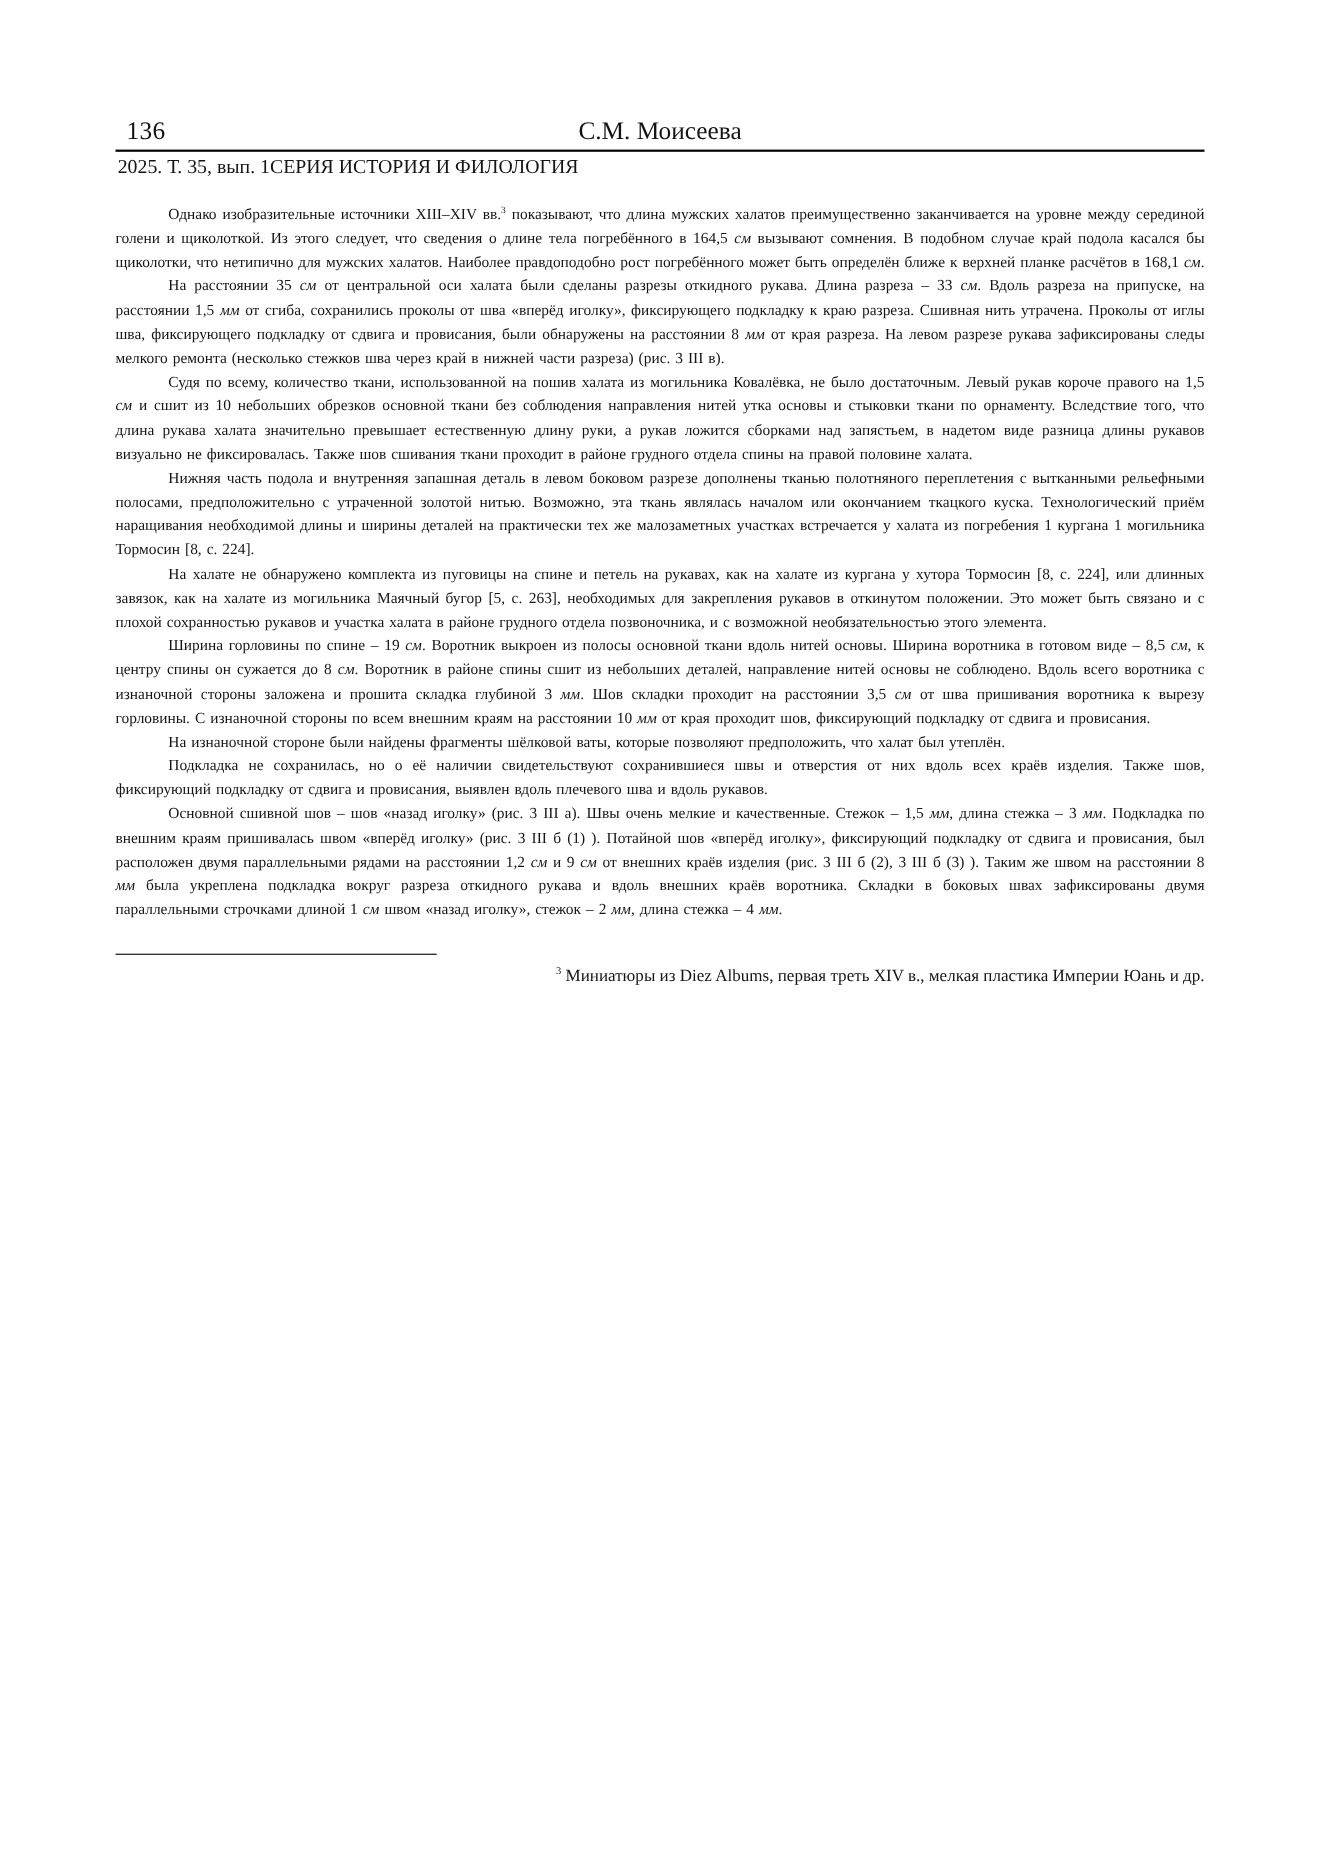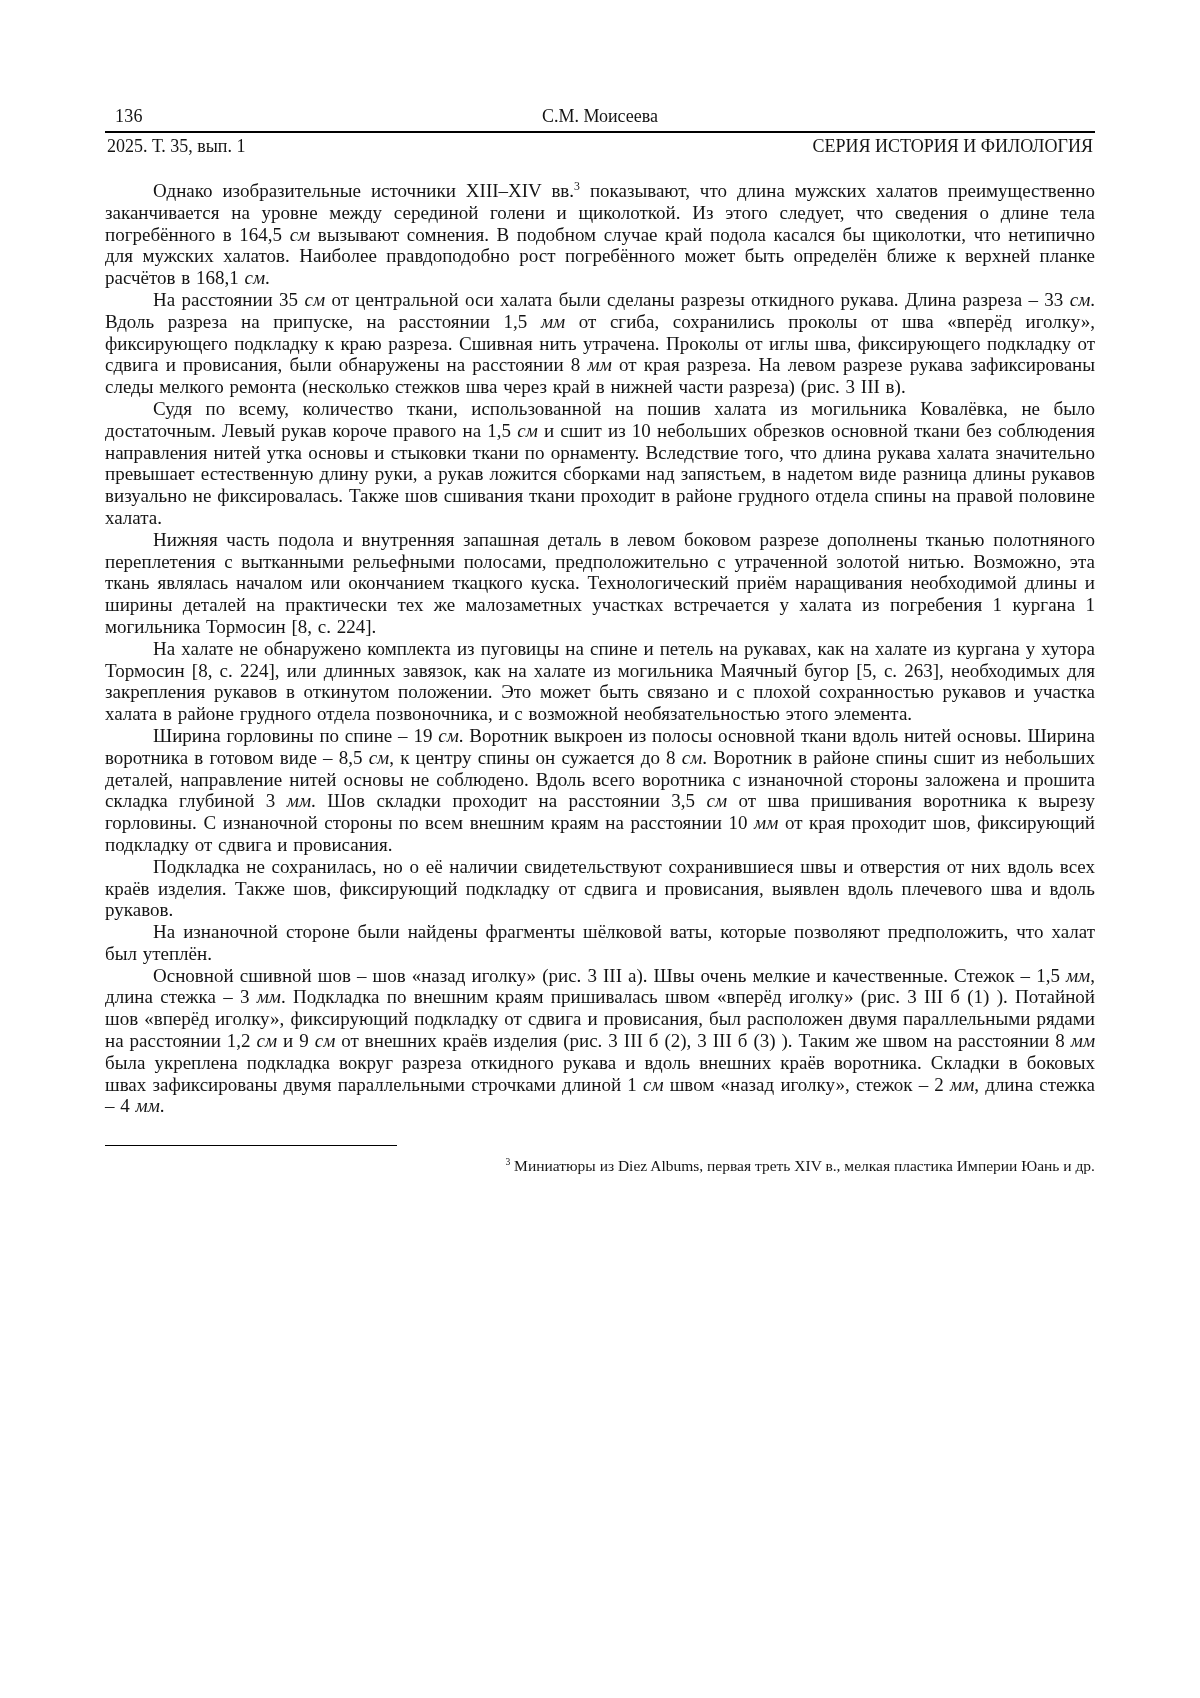--- a/index.html
+++ b/index.html
@@ -7,33 +7,33 @@
   body {
     width:1200px; height:1698px; margin:0 auto;
     font-family:"Liberation Serif", serif;
     color:#141414;
     overflow:hidden;
   }
   .page { padding:106px 105px 0 105px; width:1200px; height:1698px; }
   
   .header-row1 {
     display:grid; grid-template-columns:1fr auto 1fr;
-    align-items:baseline; font-size:18px;
+    align-items:baseline; font-size:23px;
   }
   .header-row1 .pagenum { justify-self:start; padding-left:10px; letter-spacing:0.3px; }
   .header-row1 .author { justify-self:center; }
   .header-rule { border-top:2px solid #000; margin-top:4px; }
   .header-row2 {
-    display:flex; justify-content:space-between;
+    display:flex; 
     font-size:18px; margin-top:3px; padding:0 2px;
   }
   
   .body-text {
     margin-top:23px;
-    font-size:19px;
+    font-size:14px;
     line-height:21.8px;
     text-align:justify;
     word-spacing:1px;
   }
   .body-text p { text-indent:48px; }
   .body-text i { font-style:italic; }
   sup { font-size:0.62em; vertical-align:super; line-height:0; }
   
   .footnote-rule { width:292px; border-top:1.5px solid #000; margin-top:28px; }
   .footnote {
@@ -60,22 +60,22 @@
     </div>
   </header>
 
   <main class="body-text">
       <p><span>Однако изобразительные источники XIII–XIV вв.</span><sup>3</sup><span> показывают, что длина мужских халатов преимущественно заканчивается на уровне между серединой голени и щиколоткой. Из этого следует, что сведения о длине тела погребённого в 164,5 </span><i>см</i><span> вызывают сомнения. В подобном случае край подола касался бы щиколотки, что нетипично для мужских халатов. Наиболее правдоподобно рост погребённого может быть определён ближе к верхней планке расчётов в 168,1 </span><i>см</i><span>.</span></p>
       <p><span>На расстоянии 35 </span><i>см</i><span> от центральной оси халата были сделаны разрезы откидного рукава. Длина разреза – 33 </span><i>см</i><span>. Вдоль разреза на припуске, на расстоянии 1,5 </span><i>мм</i><span> от сгиба, сохранились проколы от шва «вперёд иголку», фиксирующего подкладку к краю разреза. Сшивная нить утрачена. Проколы от иглы шва, фиксирующего подкладку от сдвига и провисания, были обнаружены на расстоянии 8 </span><i>мм</i><span> от края разреза. На левом разрезе рукава зафиксированы следы мелкого ремонта (несколько стежков шва через край в нижней части разреза) (рис. 3 III в).</span></p>
       <p><span>Судя по всему, количество ткани, использованной на пошив халата из могильника Ковалёвка, не было достаточным. Левый рукав короче правого на 1,5 </span><i>см</i><span> и сшит из 10 небольших обрезков основной ткани без соблюдения направления нитей утка основы и стыковки ткани по орнаменту. Вследствие того, что длина рукава халата значительно превышает естественную длину руки, а рукав ложится сборками над запястьем, в надетом виде разница длины рукавов визуально не фиксировалась. Также шов сшивания ткани проходит в районе грудного отдела спины на правой половине халата.</span></p>
       <p><span>Нижняя часть подола и внутренняя запашная деталь в левом боковом разрезе дополнены тканью полотняного переплетения с вытканными рельефными полосами, предположительно с утраченной золотой нитью. Возможно, эта ткань являлась началом или окончанием ткацкого куска. Технологический приём наращивания необходимой длины и ширины деталей на практически тех же малозаметных участках встречается у халата из погребения 1 кургана 1 могильника Тормосин [8, с. 224].</span></p>
       <p><span>На халате не обнаружено комплекта из пуговицы на спине и петель на рукавах, как на халате из кургана у хутора Тормосин [8, с. 224], или длинных завязок, как на халате из могильника Маячный бугор [5, с. 263], необходимых для закрепления рукавов в откинутом положении. Это может быть связано и с плохой сохранностью рукавов и участка халата в районе грудного отдела позвоночника, и с возможной необязательностью этого элемента.</span></p>
       <p><span>Ширина горловины по спине – 19 </span><i>см</i><span>. Воротник выкроен из полосы основной ткани вдоль нитей основы. Ширина воротника в готовом виде – 8,5 </span><i>см</i><span>, к центру спины он сужается до 8 </span><i>см</i><span>. Воротник в районе спины сшит из небольших деталей, направление нитей основы не соблюдено. Вдоль всего воротника с изнаночной стороны заложена и прошита складка глубиной 3 </span><i>мм</i><span>. Шов складки проходит на расстоянии 3,5 </span><i>см</i><span> от шва пришивания воротника к вырезу горловины. С изнаночной стороны по всем внешним краям на расстоянии 10 </span><i>мм</i><span> от края проходит шов, фиксирующий подкладку от сдвига и провисания.</span></p>
+      <p><span>На изнаночной стороне были найдены фрагменты шёлковой ваты, которые позволяют предположить, что халат был утеплён.</span></p>
       <p><span>Подкладка не сохранилась, но о её наличии свидетельствуют сохранившиеся швы и отверстия от них вдоль всех краёв изделия. Также шов, фиксирующий подкладку от сдвига и провисания, выявлен вдоль плечевого шва и вдоль рукавов.</span></p>
-      <p><span>На изнаночной стороне были найдены фрагменты шёлковой ваты, которые позволяют предположить, что халат был утеплён.</span></p>
       <p><span>Основной сшивной шов – шов «назад иголку» (рис. 3 III а). Швы очень мелкие и качественные. Стежок – 1,5 </span><i>мм</i><span>, длина стежка – 3 </span><i>мм</i><span>. Подкладка по внешним краям пришивалась швом «вперёд иголку» (рис. 3 III б (1) ). Потайной шов «вперёд иголку», фиксирующий подкладку от сдвига и провисания, был расположен двумя параллельными рядами на расстоянии 1,2 </span><i>см</i><span> и 9 </span><i>см</i><span> от внешних краёв изделия (рис. 3 III б (2), 3 III б (3) ). Таким же швом на расстоянии 8 </span><i>мм</i><span> была укреплена подкладка вокруг разреза откидного рукава и вдоль внешних краёв воротника. Складки в боковых швах зафиксированы двумя параллельными строчками длиной 1 </span><i>см</i><span> швом «назад иголку», стежок – 2 </span><i>мм</i><span>, длина стежка – 4 </span><i>мм</i><span>.</span></p>
     </main>
 
   <footer>
     <div class="footnote-rule"></div>
     <p class="footnote"><sup>3</sup><span> Миниатюры из Diez Albums, первая треть XIV в., мелкая пластика Империи Юань и др.</span></p>
   </footer>
 
 </div>
 

